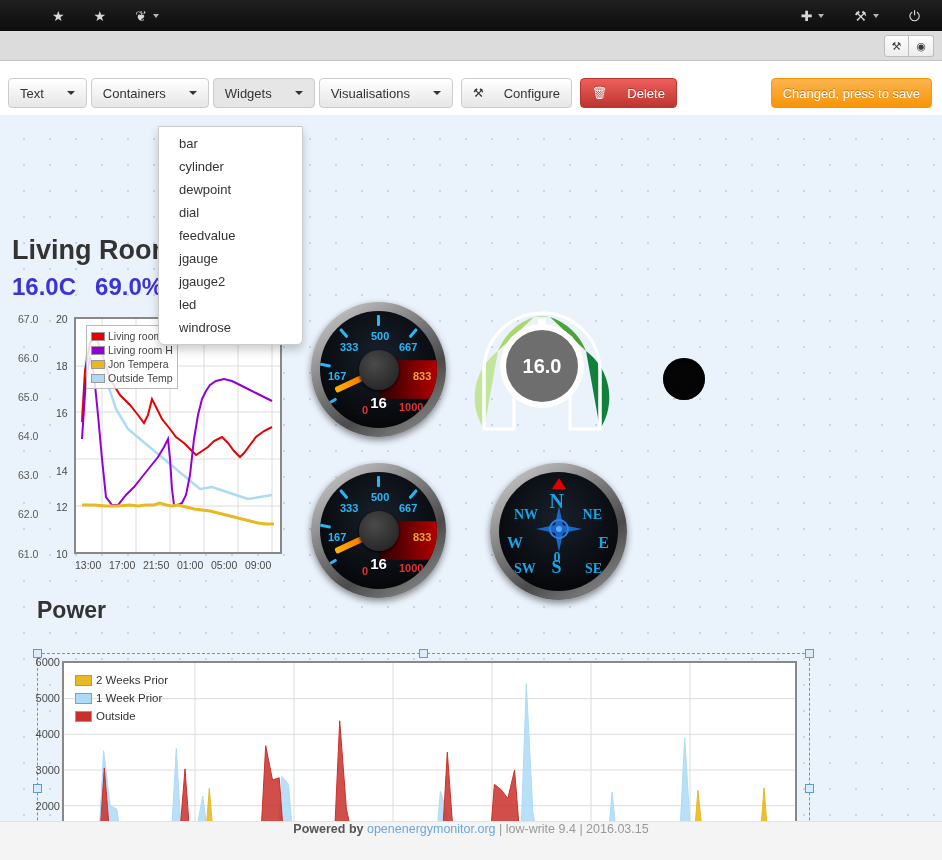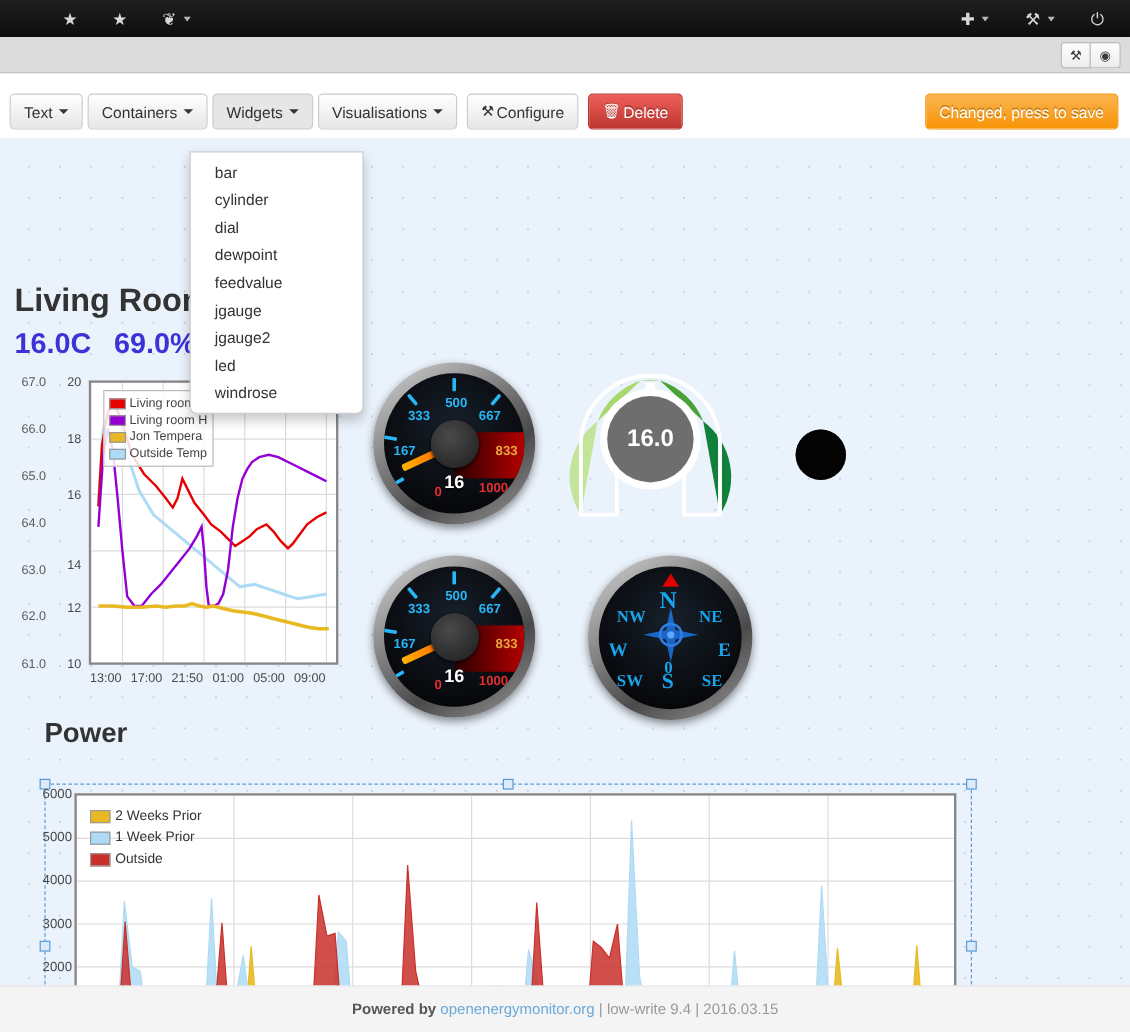--- a/index.html
+++ b/index.html
@@ -43,21 +43,21 @@
 
   
   #whitegap { height:13px; background:#fff; }
 
   
   #toolbar {
     height:41px; background:#fff; padding:4px 8px 0 8px;
     display:flex; align-items:flex-start; position:relative;
   }
   .btn {
-    height:30px; padding:0 11px; display:inline-flex; align-items:center; gap:2px;
+    height:30px; padding:0 11px; display:inline-flex; align-items:center; gap:20px;
     font-size:13px; border-radius:4px; cursor:pointer; white-space:nowrap;
     border:1px solid #cccccc; background:linear-gradient(#ffffff,#e6e6e6); color:#333;
   }
   .btn + .btn { margin-left:4px; }
   .btn-danger { border-color:#bd362f; background:linear-gradient(#ee5f5b,#bd362f); color:#fff; text-shadow:0 -1px 0 rgba(0,0,0,.25); }
   .btn-warning { border-color:#f89406; background:linear-gradient(#fbb450,#f89406); color:#fff; text-shadow:0 -1px 0 rgba(0,0,0,.25); }
   .btn .caret { width:0;height:0;border-left:4px solid transparent;border-right:4px solid transparent;border-top:4px solid #333; display:inline-block; margin-left:3px; }
   #save-btn { position:absolute; right:10px; top:4px; }
   .wrench-g, .trash-g { font-size:12px; }
 
@@ -179,21 +179,21 @@
     background:#fff; border:2px solid #888; overflow:hidden;
   }
   .pc-ylab { position:absolute; right:calc(100% - 22px); font-size:11px; color:#4a4a4a; text-align:right; width:40px; }
   .pc-legend { position:absolute; left:11px; top:8px; z-index:6; }
   .pc-legend div { display:flex; align-items:center; font-size:11.5px; color:#333; line-height:18px; }
   .pc-sw { width:17px; height:11px; border:1px solid #9a9a9a; margin-right:4px; }
 
   
   #footer {
     height:39px; background:#f4f4f4; border-top:1px solid #e2e2e2;
-    display:flex; align-items:center; justify-content:center;
+    display:flex; align-items:flex-start; justify-content:center;
     font-size:12.5px; color:#999;
   }
   #footer b { color:#555; }
   #footer a { color:#6ba8d8; text-decoration:none; }
 </style>
 </head>
 <body>
 
 <div id="navbar">
   <div class="nav-left">
@@ -251,22 +251,22 @@
     <span>Delete</span>
   </div>
   <div class="btn btn-warning" id="save-btn">
     <span>Changed, press to save</span>
   </div>
 </div>
 
 <ul id="widgets-menu">
     <li>bar</li>
     <li>cylinder</li>
+    <li>dewpoint</li>
     <li>dial</li>
-    <li>dewpoint</li>
     <li>feedvalue</li>
     <li>jgauge</li>
     <li>jgauge2</li>
     <li>led</li>
     <li>windrose</li>
   </ul>
 
 <div id="canvas">
 
   <div class="dash-title" id="living-room-title">Living Room</div>

